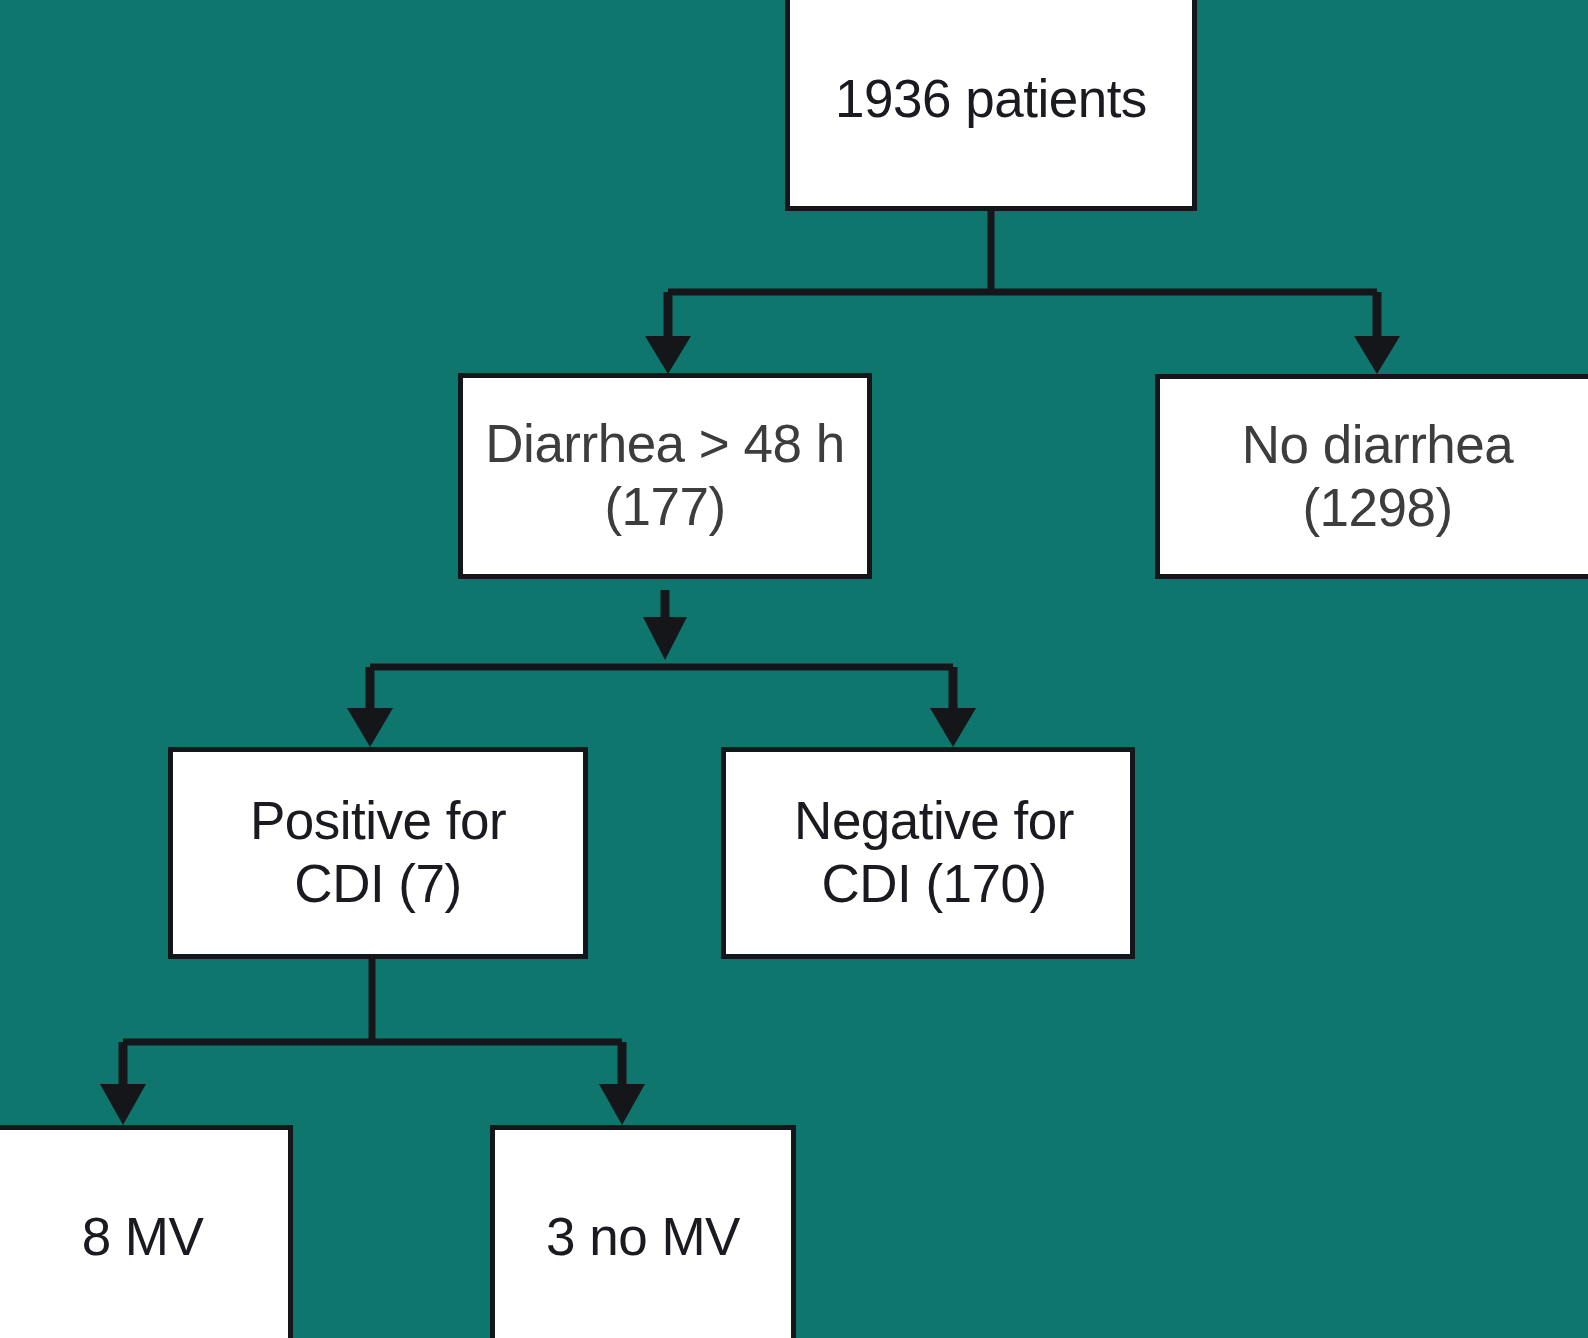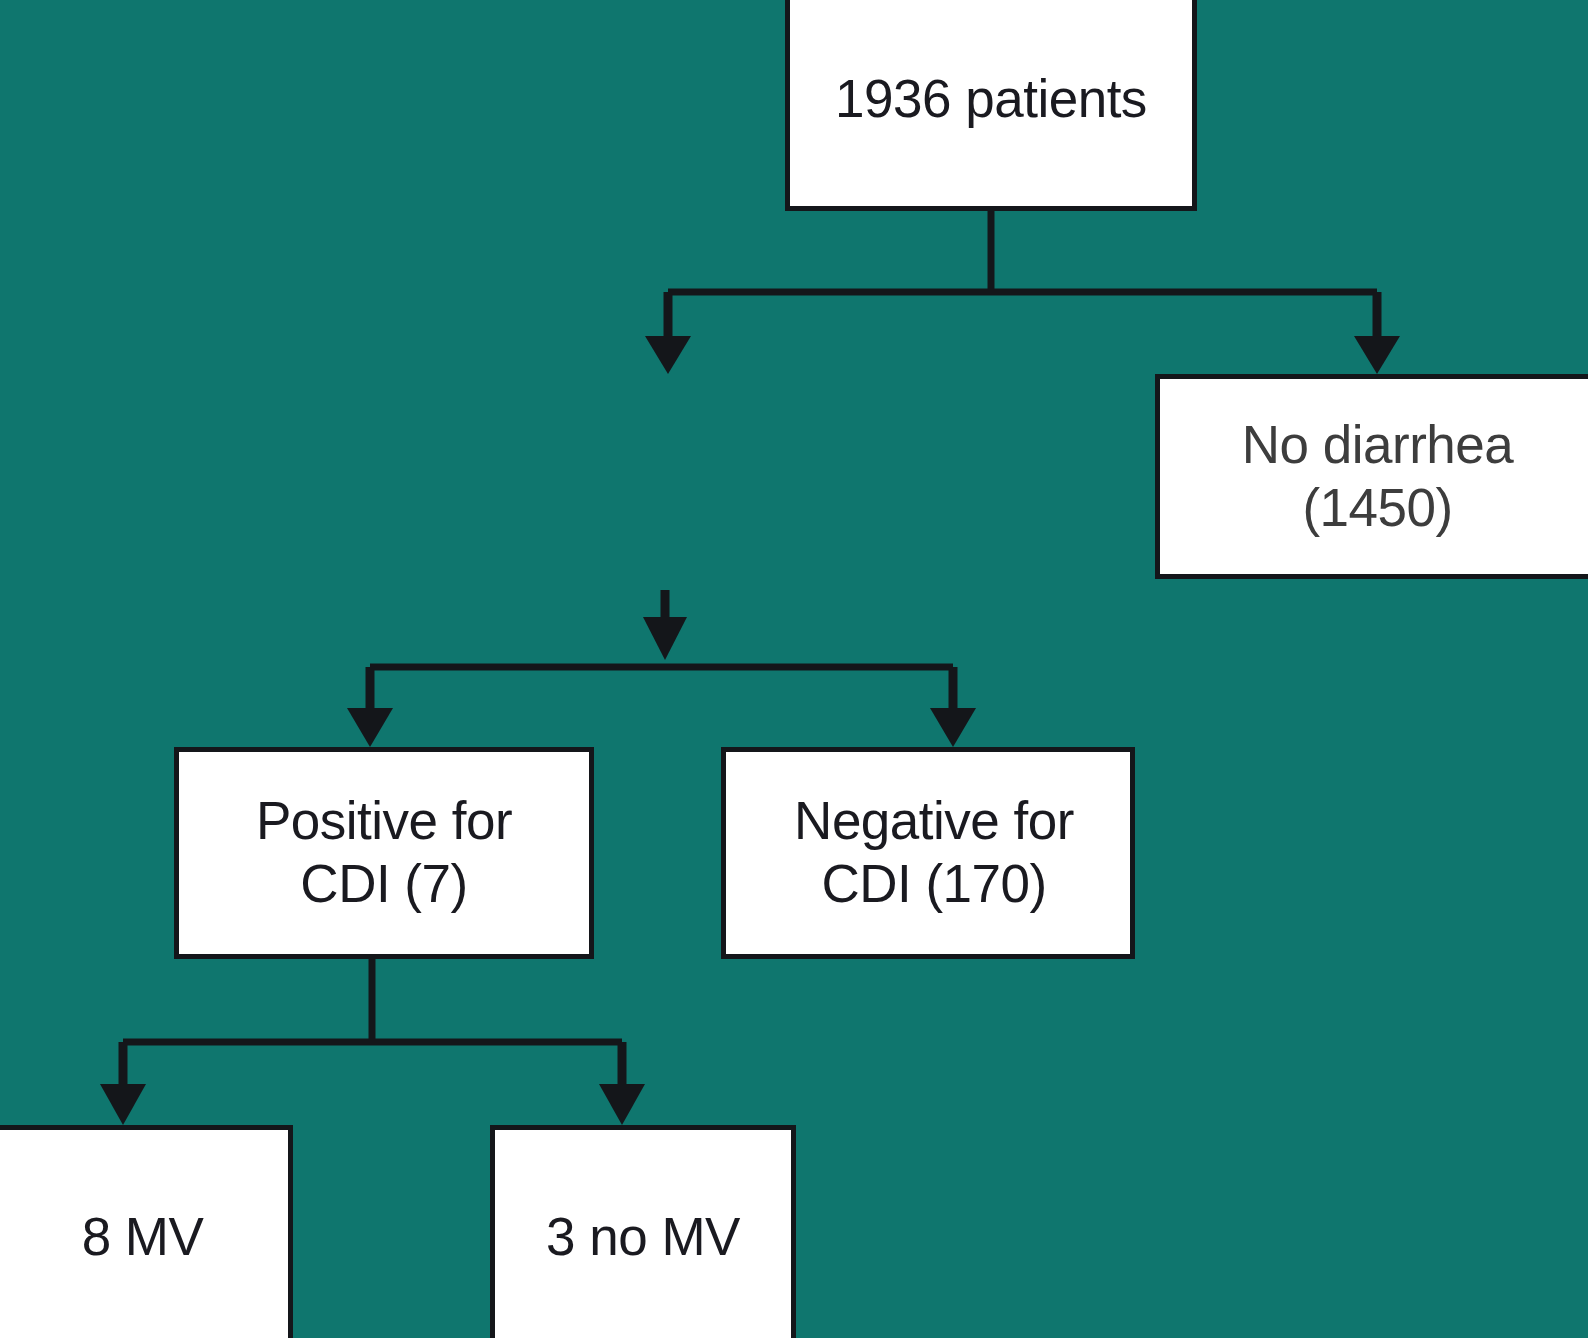--- a/index.html
+++ b/index.html
@@ -43,21 +43,21 @@
     letter-spacing: -0.5px;
     white-space: pre-line;
   }
   .ink-black  { color: #1a1a20; }
   .ink-gray   { color: #3d3d3d; }
 
   
   #node-root        { left: 785px;  top: -12px;   width: 412px; height: 223px; }
   #node-diarrhea    { left: 458px;  top: 373px;   width: 414px; height: 206px; }
   #node-nodiarrhea  { left: 1155px; top: 374px;   width: 445px; height: 205px; }
-  #node-positive    { left: 168px;  top: 747px;   width: 420px; height: 212px; margin-left: 6px; }
+  #node-positive    { left: 168px;  top: 747px;   width: 420px; height: 212px; }
   #node-negative    { left: 721px;  top: 747px;   width: 414px; height: 212px; padding-left: 12px; }
   #node-mv          { left: -8px;   top: 1125px;  width: 301px; height: 225px; }
   #node-nomv        { left: 490px;  top: 1125px;  width: 306px; height: 225px; }
 </style>
 </head>
 <body>
 
 <div id="diagram-root">
 
   <svg id="flow-svg" viewBox="0 0 1588 1338" xmlns="http://www.w3.org/2000/svg" aria-hidden="true">
@@ -94,24 +94,28 @@
 
       <path d="M 622,1042 L 622,1092" stroke="#14161a" stroke-width="9" fill="none"></path>
       <polygon points="599,1084 645,1084 622,1125" fill="#14161a"></polygon>
     </g>
   </svg>
 
   <div class="node-box" id="node-root">
     <span class="node-label ink-black">1936 patients</span>
   </div>
 
+  <div class="node-box" id="node-diarrhea">
+    <span class="node-label ink-gray">Diarrhea &gt; 48 h
+(177)</span>
+  </div>
 
   <div class="node-box" id="node-nodiarrhea">
     <span class="node-label ink-gray">No diarrhea
-(1450)</span>
+(1298)</span>
   </div>
 
   <div class="node-box" id="node-positive">
     <span class="node-label ink-black">Positive for
 CDI (7)</span>
   </div>
 
   <div class="node-box" id="node-negative">
     <span class="node-label ink-black">Negative for
 CDI (170)</span>

